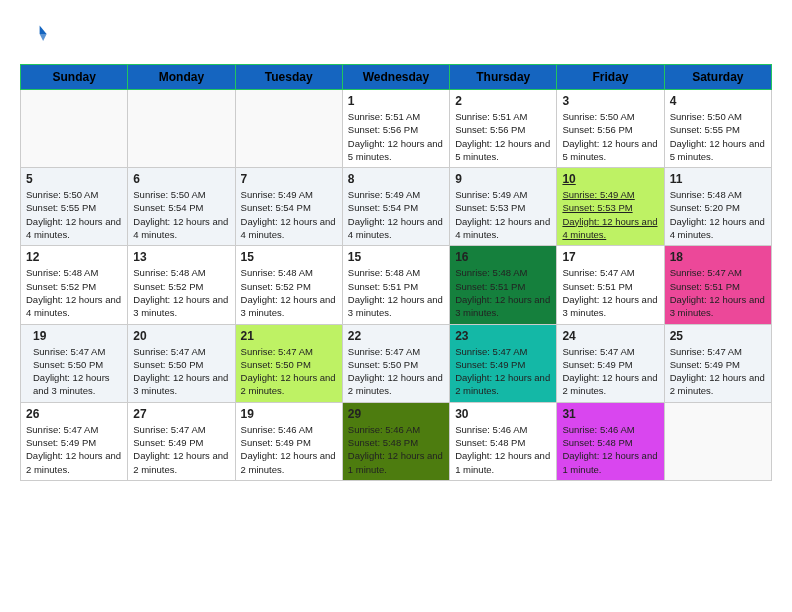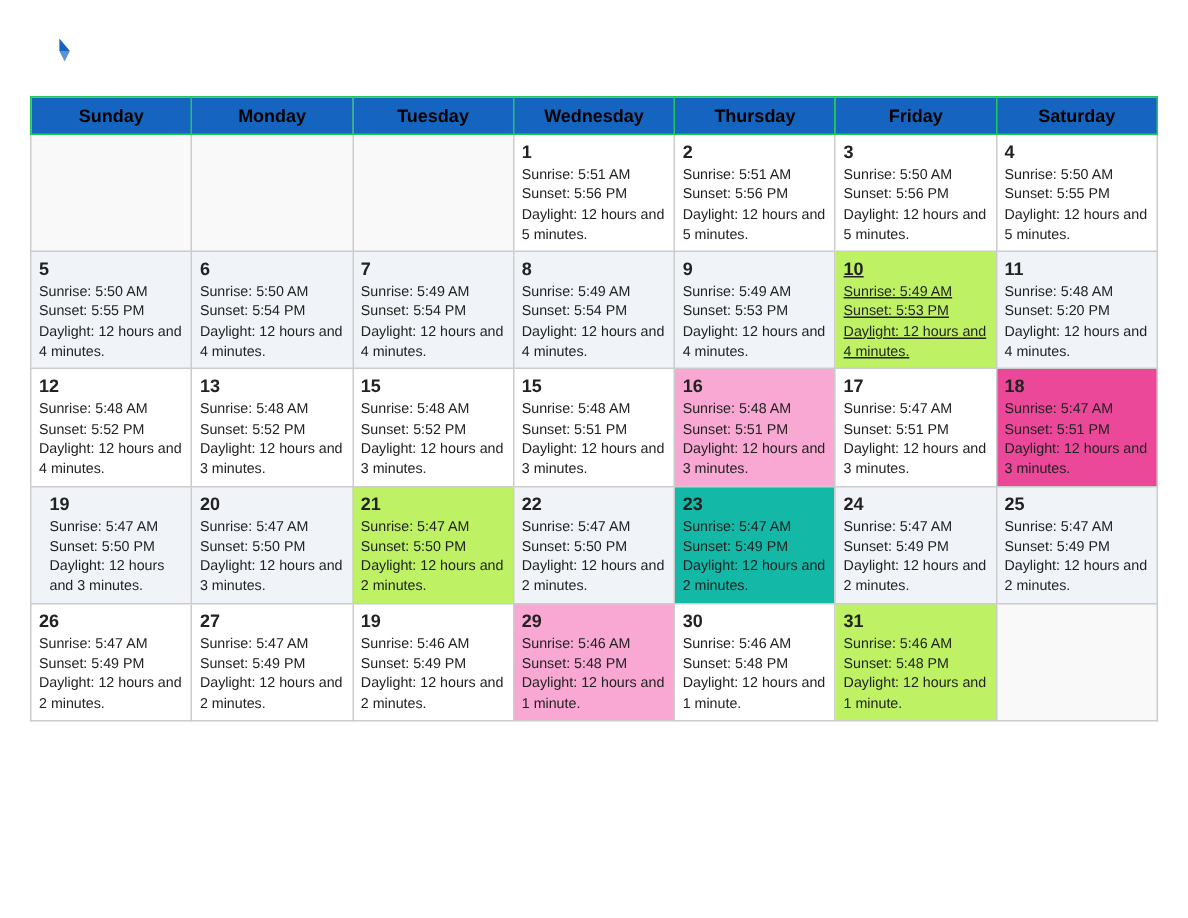--- a/index.html
+++ b/index.html
@@ -229,21 +229,21 @@
 Daylight: 12 hours
 and 3 minutes.</div>
         </td>
         <td style="background: rgb(255, 255, 255);">
           <span class="day-number">15</span>
           <div class="day-info">Sunrise: 5:48 AM
 Sunset: 5:51 PM
 Daylight: 12 hours
 and 3 minutes.</div>
         </td>
-        <td style="background: #f9a8d4; margin-top: 44px;">
+        <td style="background: #15803d; margin-top: 44px;">
           <span class="day-number">16</span>
           <div class="day-info">Sunrise: 5:48 AM
 Sunset: 5:51 PM
 Daylight: 12 hours
 and 3 minutes.</div>
         </td>
         <td style="background: rgb(255, 255, 255);">
           <span class="day-number">17</span>
           <div class="day-info">Sunrise: 5:47 AM
 Sunset: 5:51 PM
@@ -324,35 +324,35 @@
 Daylight: 12 hours
 and 2 minutes.</div>
         </td>
         <td style="background: rgb(255, 255, 255);">
           <span class="day-number">19</span>
           <div class="day-info">Sunrise: 5:46 AM
 Sunset: 5:49 PM
 Daylight: 12 hours
 and 2 minutes.</div>
         </td>
-        <td style="background: #f9a8d4;">
+        <td style="background: #4d7c0f;">
           <span class="day-number">29</span>
           <div class="day-info">Sunrise: 5:46 AM
 Sunset: 5:48 PM
 Daylight: 12 hours
 and 1 minute.</div>
         </td>
         <td style="background: rgb(255, 255, 255);">
           <span class="day-number">30</span>
           <div class="day-info">Sunrise: 5:46 AM
 Sunset: 5:48 PM
 Daylight: 12 hours
 and 1 minute.</div>
         </td>
-        <td style="background: #bef264;">
+        <td style="background: #d946ef;">
           <span class="day-number">31</span>
           <div class="day-info">Sunrise: 5:46 AM
 Sunset: 5:48 PM
 Daylight: 12 hours
 and 1 minute.</div>
         </td>
         <td class="empty-cell"></td>
       </tr>
     </tbody>
 </table>

